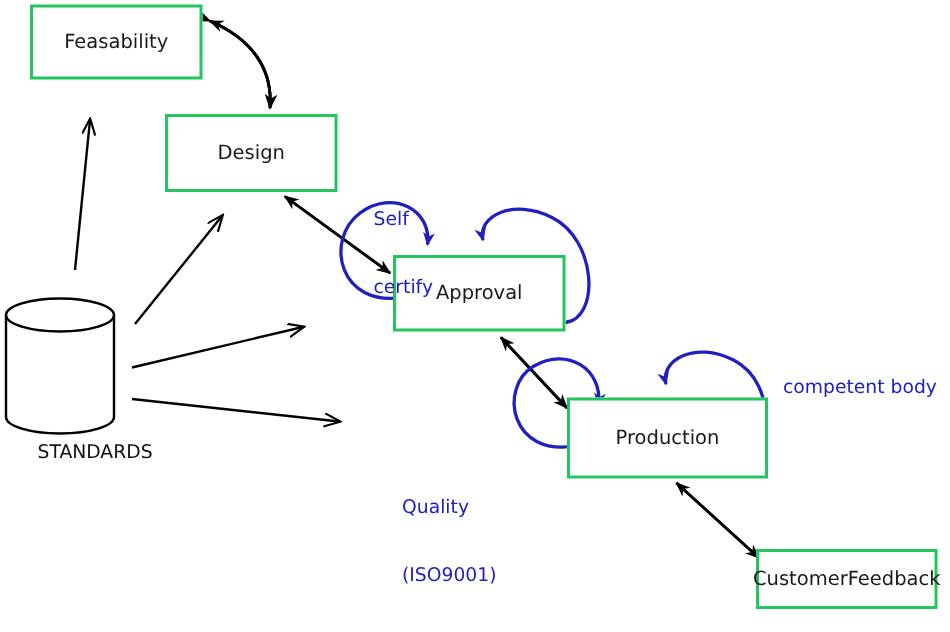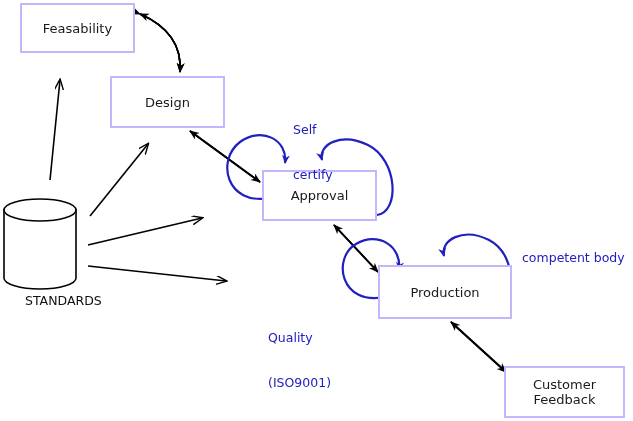--- a/index.html
+++ b/index.html
@@ -1,20 +1,20 @@
 <!DOCTYPE html>
 <html><head>
 <meta charset="utf-8">
 <style>
   html,body{margin:0;padding:0;background:#ffffff;}
   body{width:633px;height:421px;overflow:hidden;
        font-family:"DejaVu Sans","Liberation Sans",sans-serif;}
   #canvas{position:relative;width:633px;height:421px;background:#ffffff;}
   svg.layer{position:absolute;left:0;top:0;width:633px;height:421px;}
-  .node{position:absolute;border:2px solid #c4b5fd;background:#ffffff;
+  .node{position:absolute;border:2px solid #22c55e;background:#ffffff;
         display:flex;align-items:center;justify-content:center;
         text-align:center;color:#1a1a1a;font-size:13px;line-height:15px;
         box-sizing:border-box;}
   .node span{pointer-events:none;}
   .blabel{position:absolute;color:#2020C0;font-size:12.5px;line-height:15px;
           white-space:pre;}
   .dslabel{position:absolute;color:#101010;font-size:12.5px;white-space:pre;padding-left:24px;}
   .cyl-label{letter-spacing:0px;}
 </style>
 </head>
@@ -85,28 +85,28 @@
   </div>
 
   <div class="node" style="left:110px;top:76px;width:115px;height:52px;">
     <span>Design</span>
   </div>
 
   <div class="node" style="left:378px;top:265px;width:134px;height:54px;align-items:center;">
     <span>Production</span>
   </div>
 
-  <div class="node" style="left:504px;top:366px;width:121px;height:52px;flex-direction:column;">
+  <div class="node" style="left:504px;top:366px;width:121px;height:40px;flex-direction:row;">
     <span>Customer</span>
     <span>Feedback</span>
   </div>
 
   <div class="dslabel cyl-label" style="left:1px;top:293px;">STANDARDS</div>
 
-  <div class="blabel" style="left:249px;top:92px;margin-left:44px;">
+  <div class="blabel" style="left:249px;top:108px;">
     <div>Self</div>
     <div>certify</div>
   </div>
 
 
   <div class="blabel" style="left:268px;top:300px;">
     <div>Quality</div>
     <div>(ISO9001)</div>
     <div>monitoring</div>
   </div>

